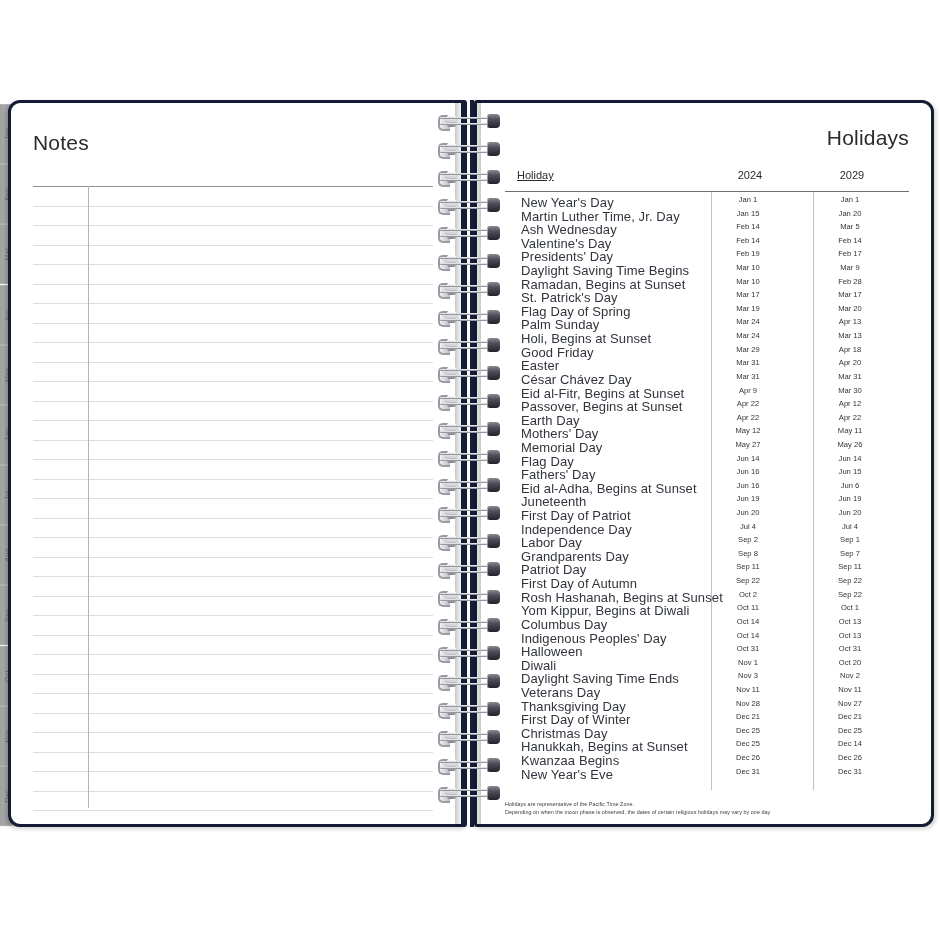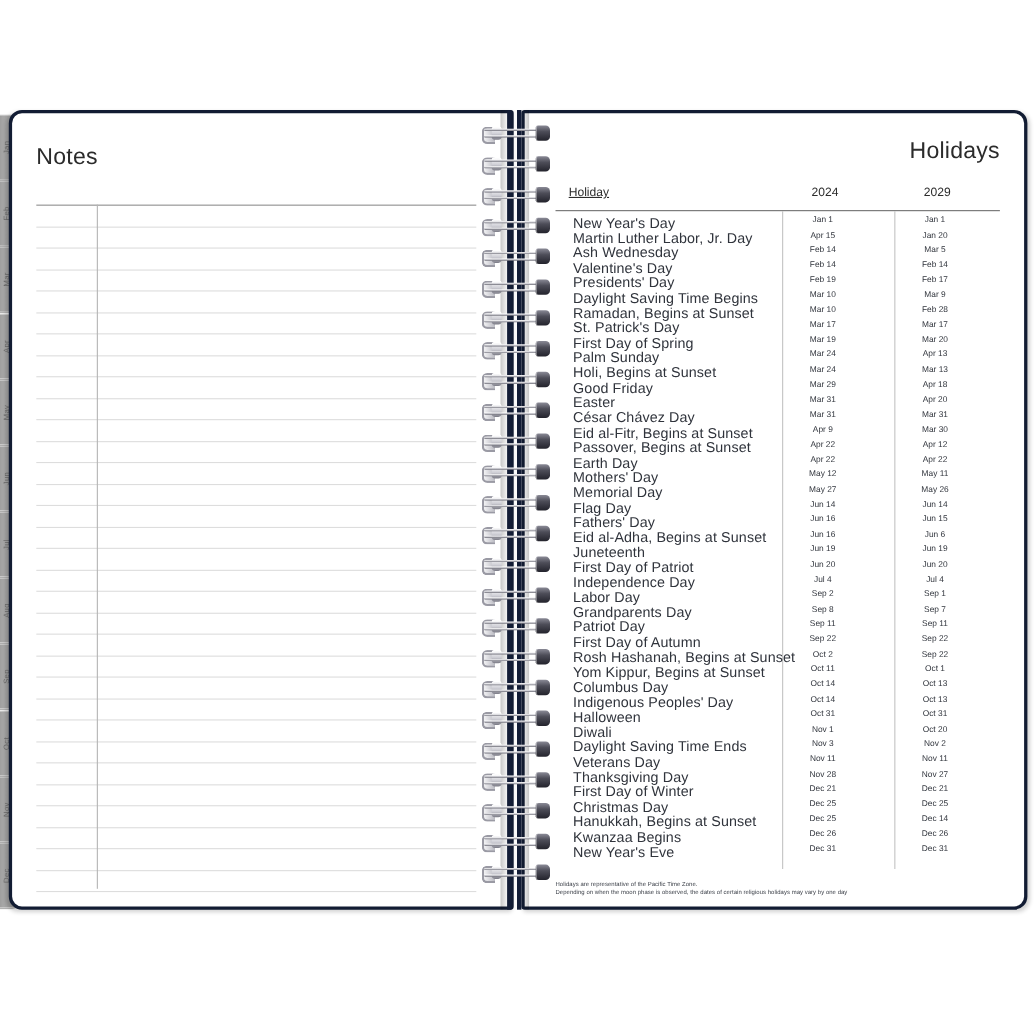--- a/index.html
+++ b/index.html
@@ -427,22 +427,22 @@
         <div class="hol-head-rule"></div>
         <div class="hol-vline hol-vline-1"></div>
         <div class="hol-vline hol-vline-2"></div>
         <div class="hol-rows" id="holRows">
             <div class="hol-row">
               <div class="r-name">New Year's Day</div>
               <div class="r-y1">Jan 1</div>
               <div class="r-y2">Jan 1</div>
             </div>
             <div class="hol-row">
-              <div class="r-name">Martin Luther Labor, Jr. Day</div>
-              <div class="r-y1">Apr 15</div>
+              <div class="r-name">Martin Luther Time, Jr. Day</div>
+              <div class="r-y1">Jan 15</div>
               <div class="r-y2">Jan 20</div>
             </div>
             <div class="hol-row">
               <div class="r-name">Ash Wednesday</div>
               <div class="r-y1">Feb 14</div>
               <div class="r-y2">Mar 5</div>
             </div>
             <div class="hol-row">
               <div class="r-name">Valentine's Day</div>
               <div class="r-y1">Feb 14</div>
@@ -462,21 +462,21 @@
               <div class="r-name">Ramadan, Begins at Sunset</div>
               <div class="r-y1">Mar 10</div>
               <div class="r-y2">Feb 28</div>
             </div>
             <div class="hol-row">
               <div class="r-name">St. Patrick's Day</div>
               <div class="r-y1">Mar 17</div>
               <div class="r-y2">Mar 17</div>
             </div>
             <div class="hol-row">
-              <div class="r-name">First Day of Spring</div>
+              <div class="r-name">Flag Day of Spring</div>
               <div class="r-y1">Mar 19</div>
               <div class="r-y2">Mar 20</div>
             </div>
             <div class="hol-row">
               <div class="r-name">Palm Sunday</div>
               <div class="r-y1">Mar 24</div>
               <div class="r-y2">Apr 13</div>
             </div>
             <div class="hol-row">
               <div class="r-name">Holi, Begins at Sunset</div>
@@ -572,21 +572,21 @@
               <div class="r-name">First Day of Autumn</div>
               <div class="r-y1">Sep 22</div>
               <div class="r-y2">Sep 22</div>
             </div>
             <div class="hol-row">
               <div class="r-name">Rosh Hashanah, Begins at Sunset</div>
               <div class="r-y1">Oct 2</div>
               <div class="r-y2">Sep 22</div>
             </div>
             <div class="hol-row">
-              <div class="r-name">Yom Kippur, Begins at Sunset</div>
+              <div class="r-name">Yom Kippur, Begins at Diwali</div>
               <div class="r-y1">Oct 11</div>
               <div class="r-y2">Oct 1</div>
             </div>
             <div class="hol-row">
               <div class="r-name">Columbus Day</div>
               <div class="r-y1">Oct 14</div>
               <div class="r-y2">Oct 13</div>
             </div>
             <div class="hol-row">
               <div class="r-name">Indigenous Peoples' Day</div>

